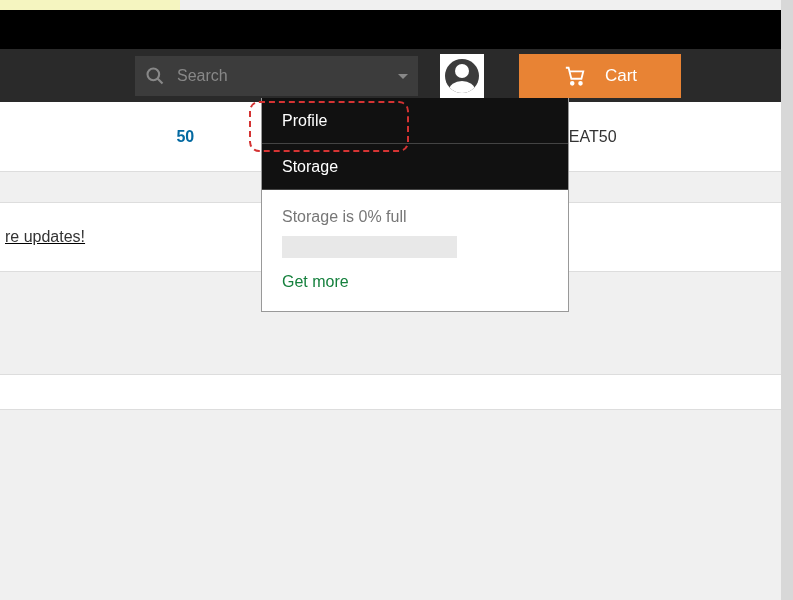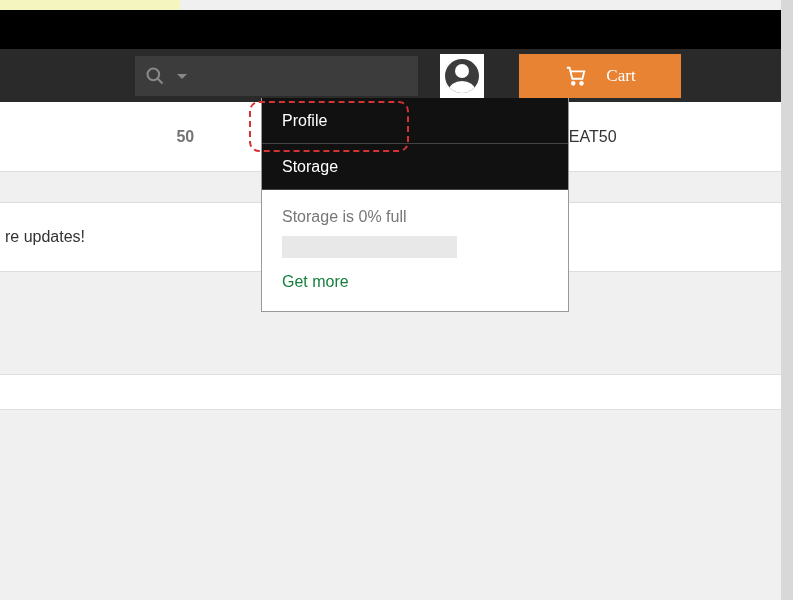--- a/index.html
+++ b/index.html
@@ -121,21 +121,20 @@
       left: 519px;
       top: 5px;
       width: 162px;
       height: 44px;
       background: #e88334;
       display: flex;
       align-items: center;
       justify-content: center;
       gap: 18px;
       cursor: pointer;
-      font-family: Liberation Serif, serif;
     }
     .cart-icon {
       width: 24px;
       height: 22px;
     }
     .cart-label {
       color: #fff;
       font-size: 17px;
     }
     .content-area {
@@ -154,35 +153,36 @@
       border-bottom: 1px solid #ddd;
       display: flex;
       align-items: center;
       justify-content: center;
     }
     .promo-text {
       font-size: 16px;
       color: #333;
     }
     .promo-red {
-      color: #737373;
+      color: #0369a1;
       font-weight: bold;
     }
     .updates-section {
       position: absolute;
       top: 100px;
       left: 0;
       right: 0;
       height: 70px;
       background: #fff;
       border-top: 1px solid #ddd;
       border-bottom: 1px solid #ddd;
       display: flex;
       align-items: center;
       padding-left: 5px;
+      text-decoration: underline;
     }
     .updates-text {
       font-size: 16px;
       color: #333;
     }
     .white-strip {
       position: absolute;
       top: 272px;
       left: 0;
       right: 0;
@@ -260,20 +260,21 @@
 <div class="top-yellow-strip"></div>
 
 <div class="header-bar"></div>
 
 <div class="toolbar">
   <div class="search-container">
     <svg class="search-icon" viewBox="0 0 24 24" fill="none" stroke="#888" stroke-width="2.5">
       <circle cx="10" cy="10" r="7"></circle>
       <line x1="15" y1="15" x2="21" y2="21"></line>
     </svg>
+    <input class="search-input" type="text" placeholder="Search" style="">
     <div class="dropdown-arrow"></div>
   </div>
 
   <div class="avatar-container">
     <div class="avatar-icon"></div>
   </div>
 
   <div class="cart-button">
     <svg class="cart-icon" viewBox="0 0 24 24" fill="none" stroke="#fff" stroke-width="2">
       <path d="M2 3h3l3 12h11l2-8H6"></path>

